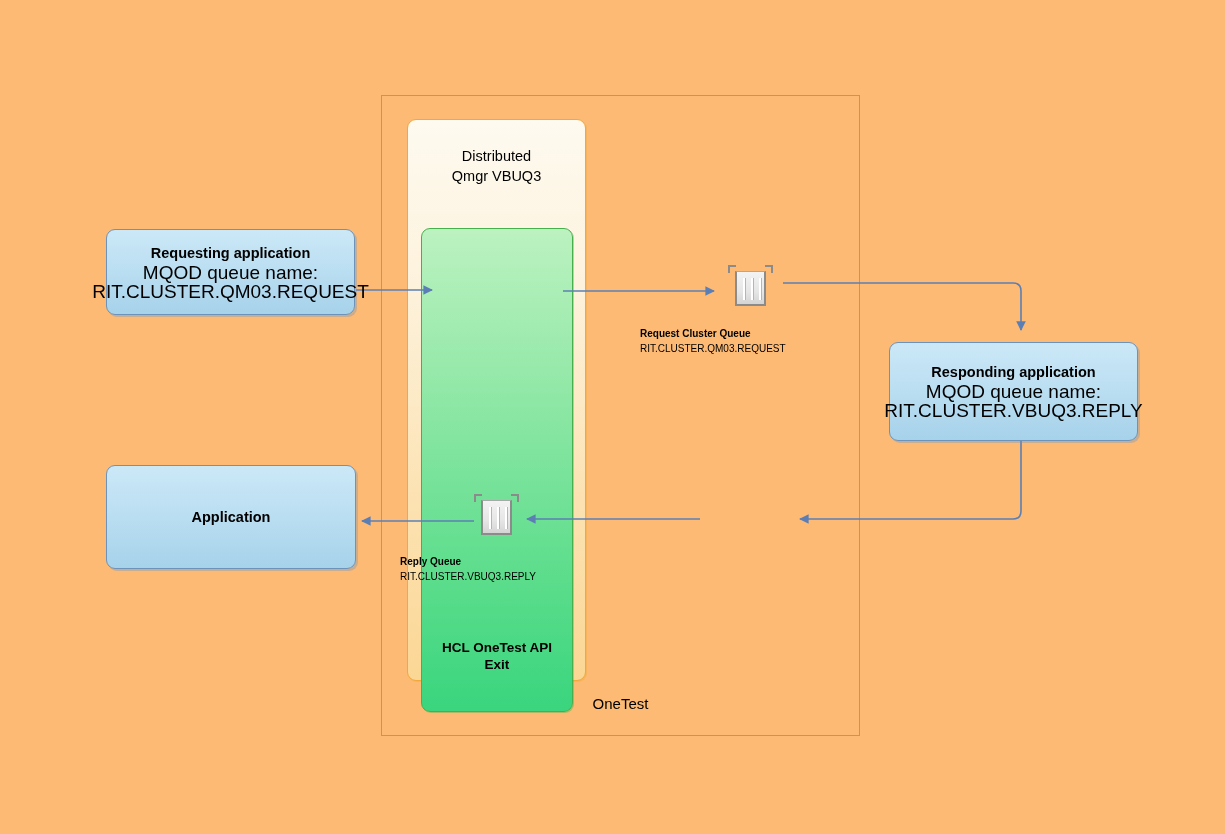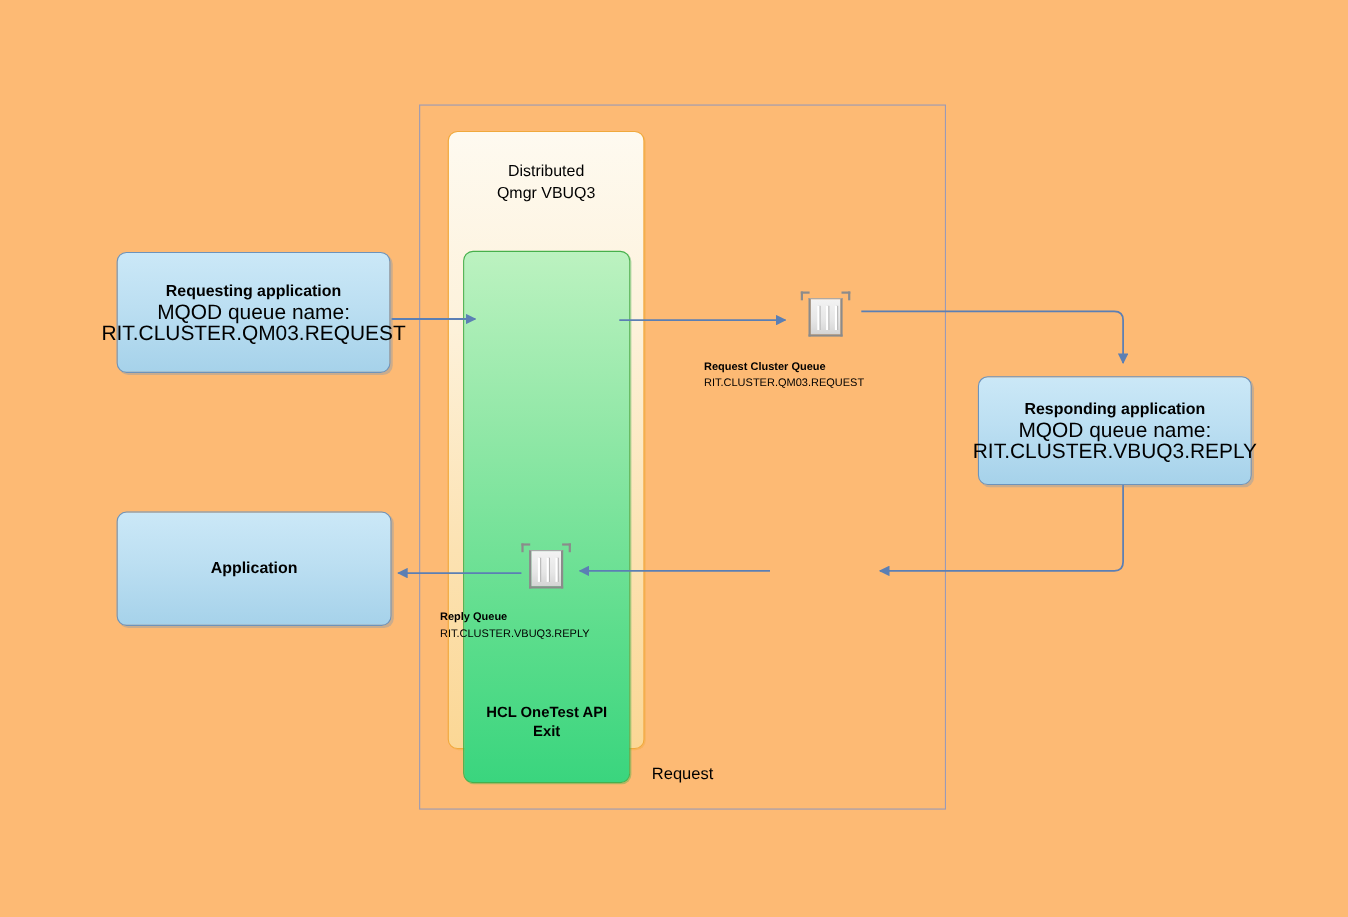--- a/index.html
+++ b/index.html
@@ -112,21 +112,21 @@
   }
   .app-sub {
     font-size: 19px;
     font-weight: normal;
     color: #000;
     line-height: 19px;
     text-align: center;
     white-space: pre-line;
   }
 
-  #app-requesting  { left: 106px; top: 229px; width: 249px; height: 110px; }
+  #app-requesting  { left: 106px; top: 229px; width: 249px; height: 86px; }
   #app-responding  { left: 889px; top: 342px; width: 249px; height: 99px; }
   #app-plain       { left: 106px; top: 465px; width: 250px; height: 104px; }
 
   
   .queue-icon {
     position: absolute;
     width: 45px;
     height: 41px;
   }
   .queue-icon .ear-l,
@@ -264,15 +264,15 @@
   <div class="app-box" id="app-responding">
     <div class="app-title">Responding application</div>
     <div class="app-sub">MQOD queue name:
 RIT.CLUSTER.VBUQ3.REPLY</div>
   </div>
 
   <div class="app-box" id="app-plain">
     <div class="app-title">Application</div>
   </div>
 
-  <div class="cluster-label">Request</div>
+  <div class="cluster-label">OneTest</div>
 
 </div>
 
 </body></html>

